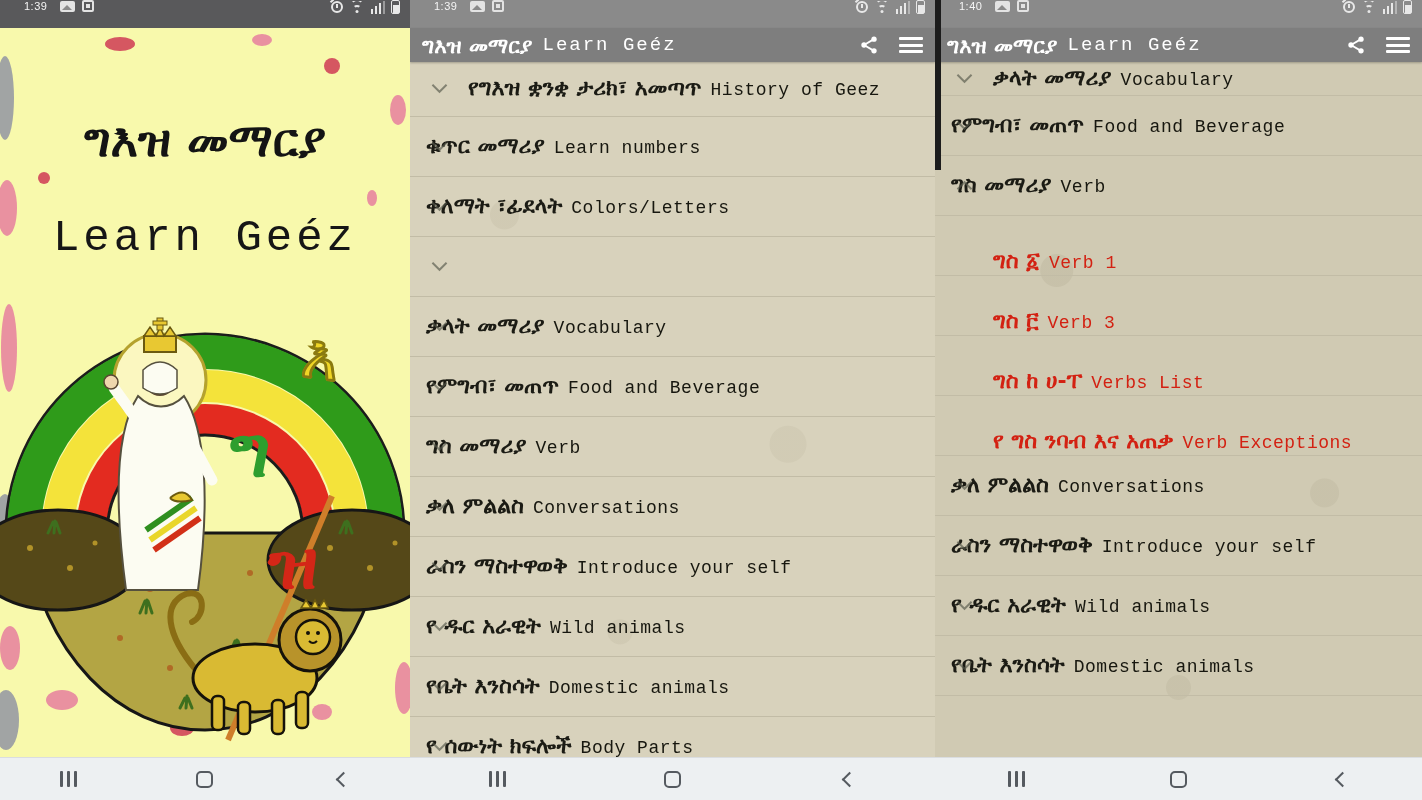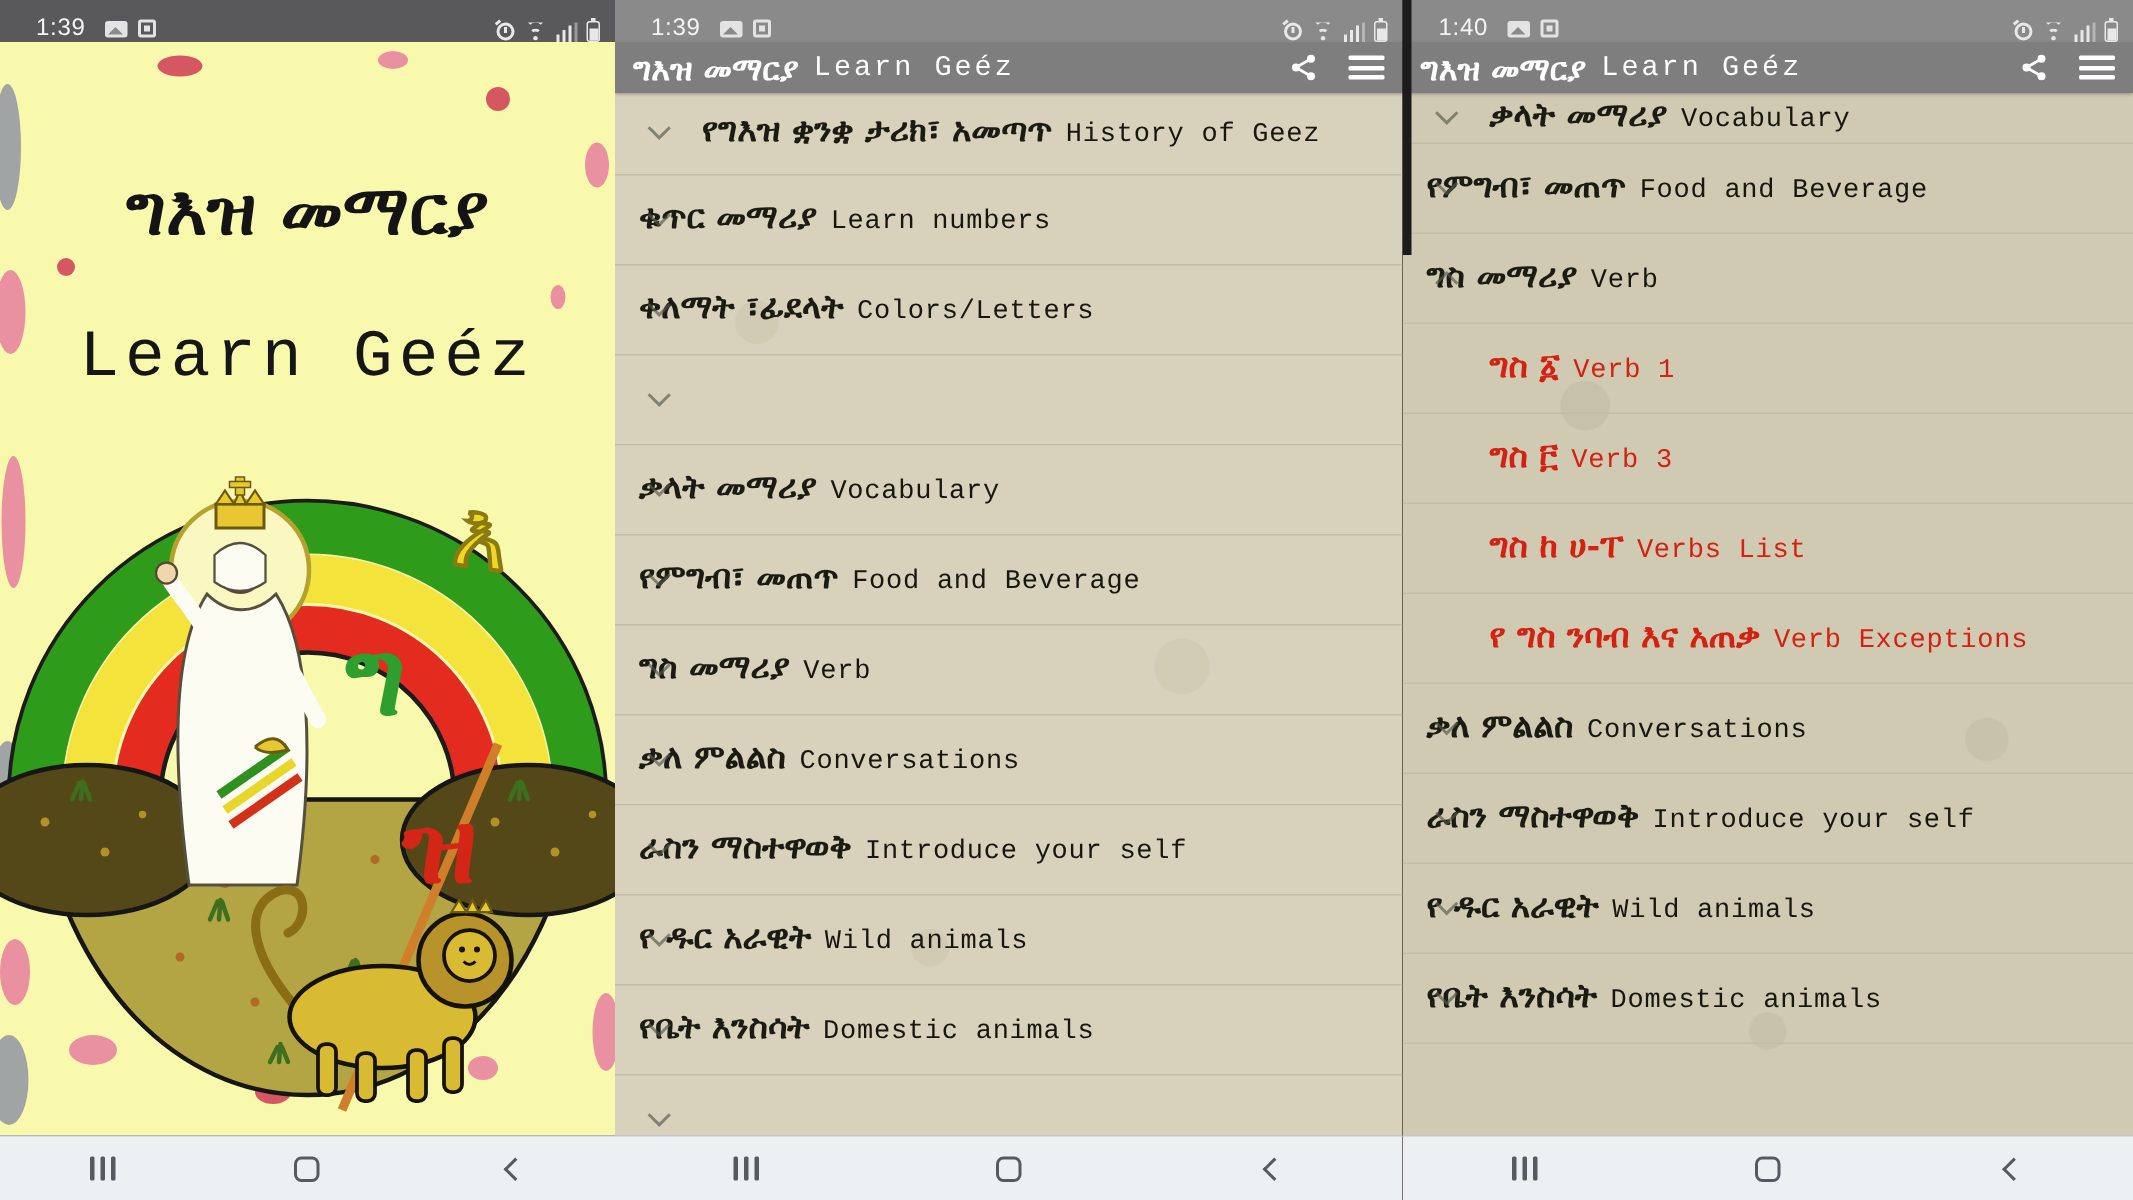--- a/index.html
+++ b/index.html
@@ -5,22 +5,22 @@
   html,body{margin:0;padding:0;background:#000;}
   *{box-sizing:border-box;}
   #stage{position:relative;width:1422px;height:800px;overflow:hidden;background:#111;
          font-family:"Liberation Sans",sans-serif;display:flex;}
   .phone{position:relative;height:800px;overflow:hidden;}
   #p1{width:410px;}
   #p2{width:525px;}
   #p3{width:487px;}
 
   
-  .statusbar{position:absolute;top:0;left:0;right:0;height:28px;display:flex;align-items:flex-end;
-             padding:0 10px;color:#f5f5f5;font-size:16px;z-index:5;}
+  .statusbar{position:absolute;top:0;left:0;right:0;height:28px;display:flex;align-items:flex-start;
+             padding:0 10px;color:#f5f5f5;font-size:11px;z-index:5;}
   .sb-gray{background:#8a8a8a;}
   .sb-dark{background:#59595b;}
   .sb-time{margin:0 6px 0 14px;letter-spacing:.5px;}
   .sb-left{display:flex;align-items:center;gap:7px;}
   .sb-right{margin-left:auto;display:flex;align-items:center;gap:6px;}
   .ico-photo{width:15px;height:11px;background:#e3e3e3;border-radius:2px;position:relative;}
   .ico-photo::after{content:"";position:absolute;left:2px;bottom:2px;border-left:5px solid transparent;
      border-right:5px solid transparent;border-bottom:5px solid #8a8a8a;}
   .ico-shot{width:12px;height:12px;border:2px solid #e3e3e3;border-radius:2px;position:relative;}
   .ico-shot::after{content:"";position:absolute;left:2px;top:2px;width:4px;height:4px;background:#e3e3e3;}
@@ -69,21 +69,21 @@
   .h60{height:60px;padding-left:16px;}
   .h54{height:55px;}
   .h34{height:34px;}
   .chev{position:absolute;left:24px;width:11px;height:11px;border-right:2.5px solid rgba(85,88,74,.65);
         border-bottom:2.5px solid rgba(85,88,74,.65);}
   .chev.down{transform:rotate(45deg);top:calc(50% - 9px);}
   .chev.up{transform:rotate(-135deg);top:calc(50% - 3px);}
   .txt{line-height:24px;}
   .gz{font-family:"DejaVu Serif",serif;font-weight:bold;font-size:22px;color:#1b1b14;margin-right:9px;}
   .en{font-family:"Liberation Mono","DejaVu Sans Mono",monospace;font-size:18px;color:#17170f;letter-spacing:.5px;}
-  .row.sub{padding-left:58px;}
+  .row.sub{padding-left:58px;align-items:flex-end;}
   .row.sub .gz,.row.sub .en{color:#d32112;}
 
   
   .navbar{position:absolute;left:0;right:0;bottom:0;height:43px;background:#edf0f2;display:flex;
           align-items:center;justify-content:space-around;z-index:6;border-top:1px solid #dadde0;}
   .nb-btn{display:flex;align-items:center;justify-content:center;width:60px;height:100%;cursor:pointer;}
   .ico-recents{display:flex;gap:4px;}
   .ico-recents i{width:3px;height:16px;background:#555a60;border-radius:1px;}
   .ico-home{width:17px;height:17px;border:2.5px solid #555a60;border-radius:5px;}
   .ico-back{width:11px;height:11px;border-right:2.5px solid #555a60;border-bottom:2.5px solid #555a60;
@@ -334,20 +334,21 @@
       <div class="row h60">
         <span class="chev down"></span>
         <div class="txt"><span class="gz">የ ዱር አራዊት</span><span class="en">Wild animals</span></div>
       </div>
       <div class="row h60">
         <span class="chev down"></span>
         <div class="txt"><span class="gz">የቤት እንስሳት</span><span class="en">Domestic animals</span></div>
       </div>
       <div class="row h60">
         <span class="chev down"></span>
+        <div class="txt"><span class="gz">የ ሰውነት ክፍሎች</span><span class="en">Body Parts</span></div>
       </div>
     </div>
 
     <div class="navbar">
       <div class="nb-btn">
           <span class="ico-recents">
             <i></i>
             <i></i>
             <i></i>
           </span>

